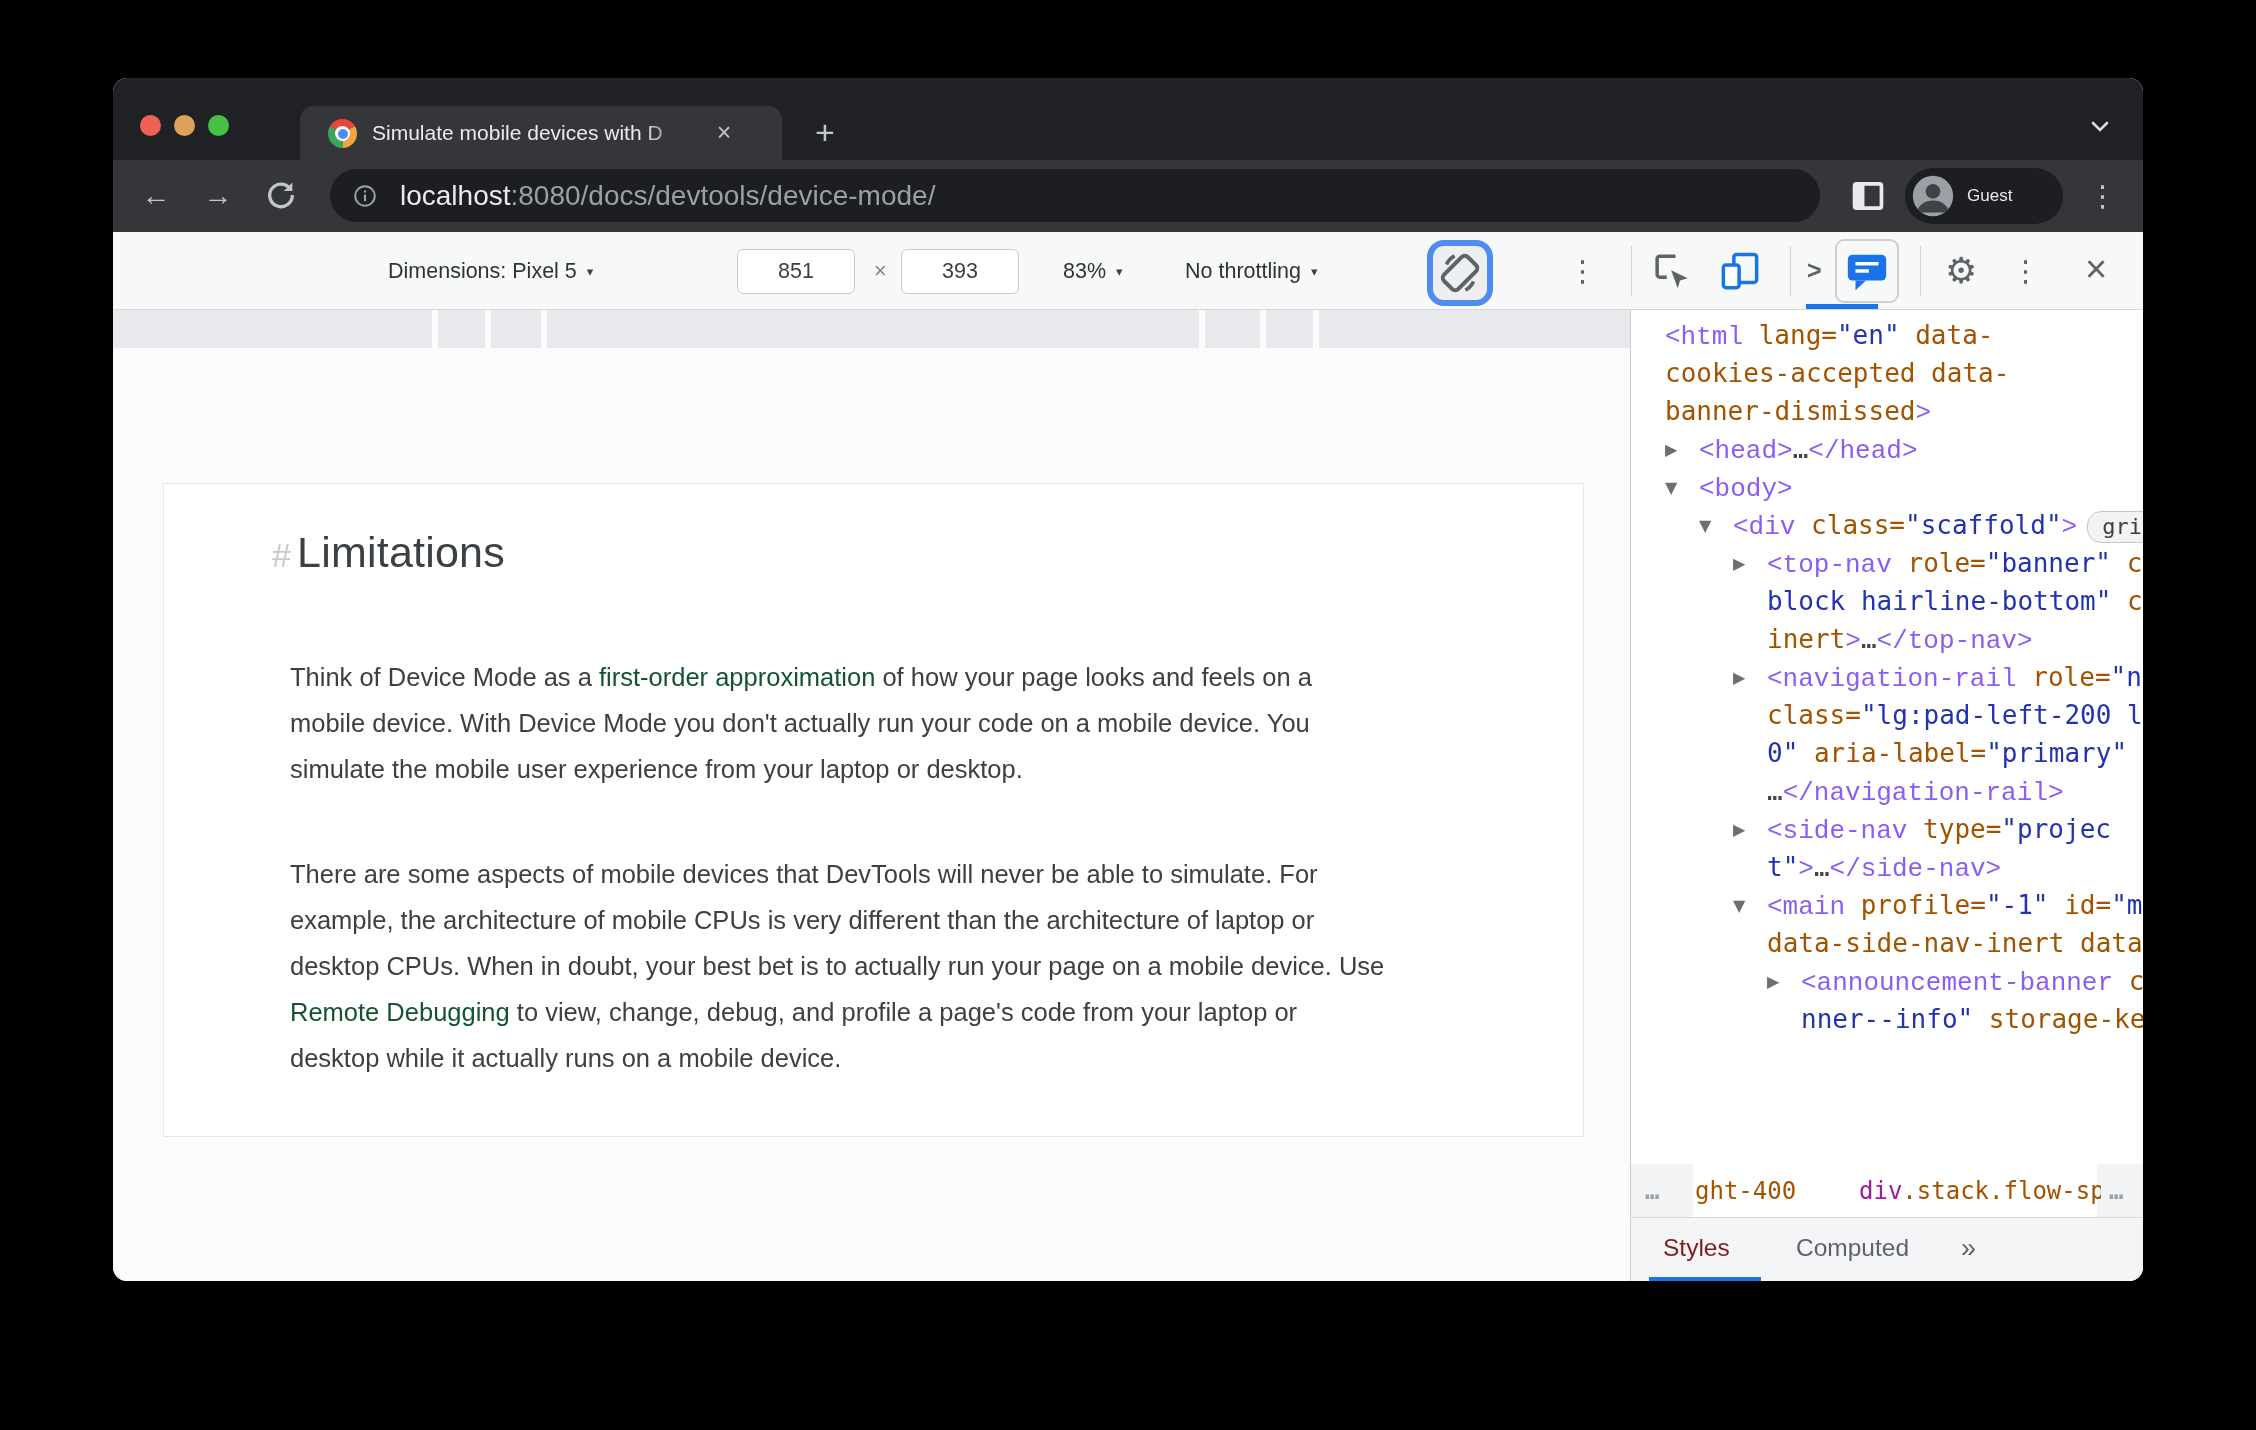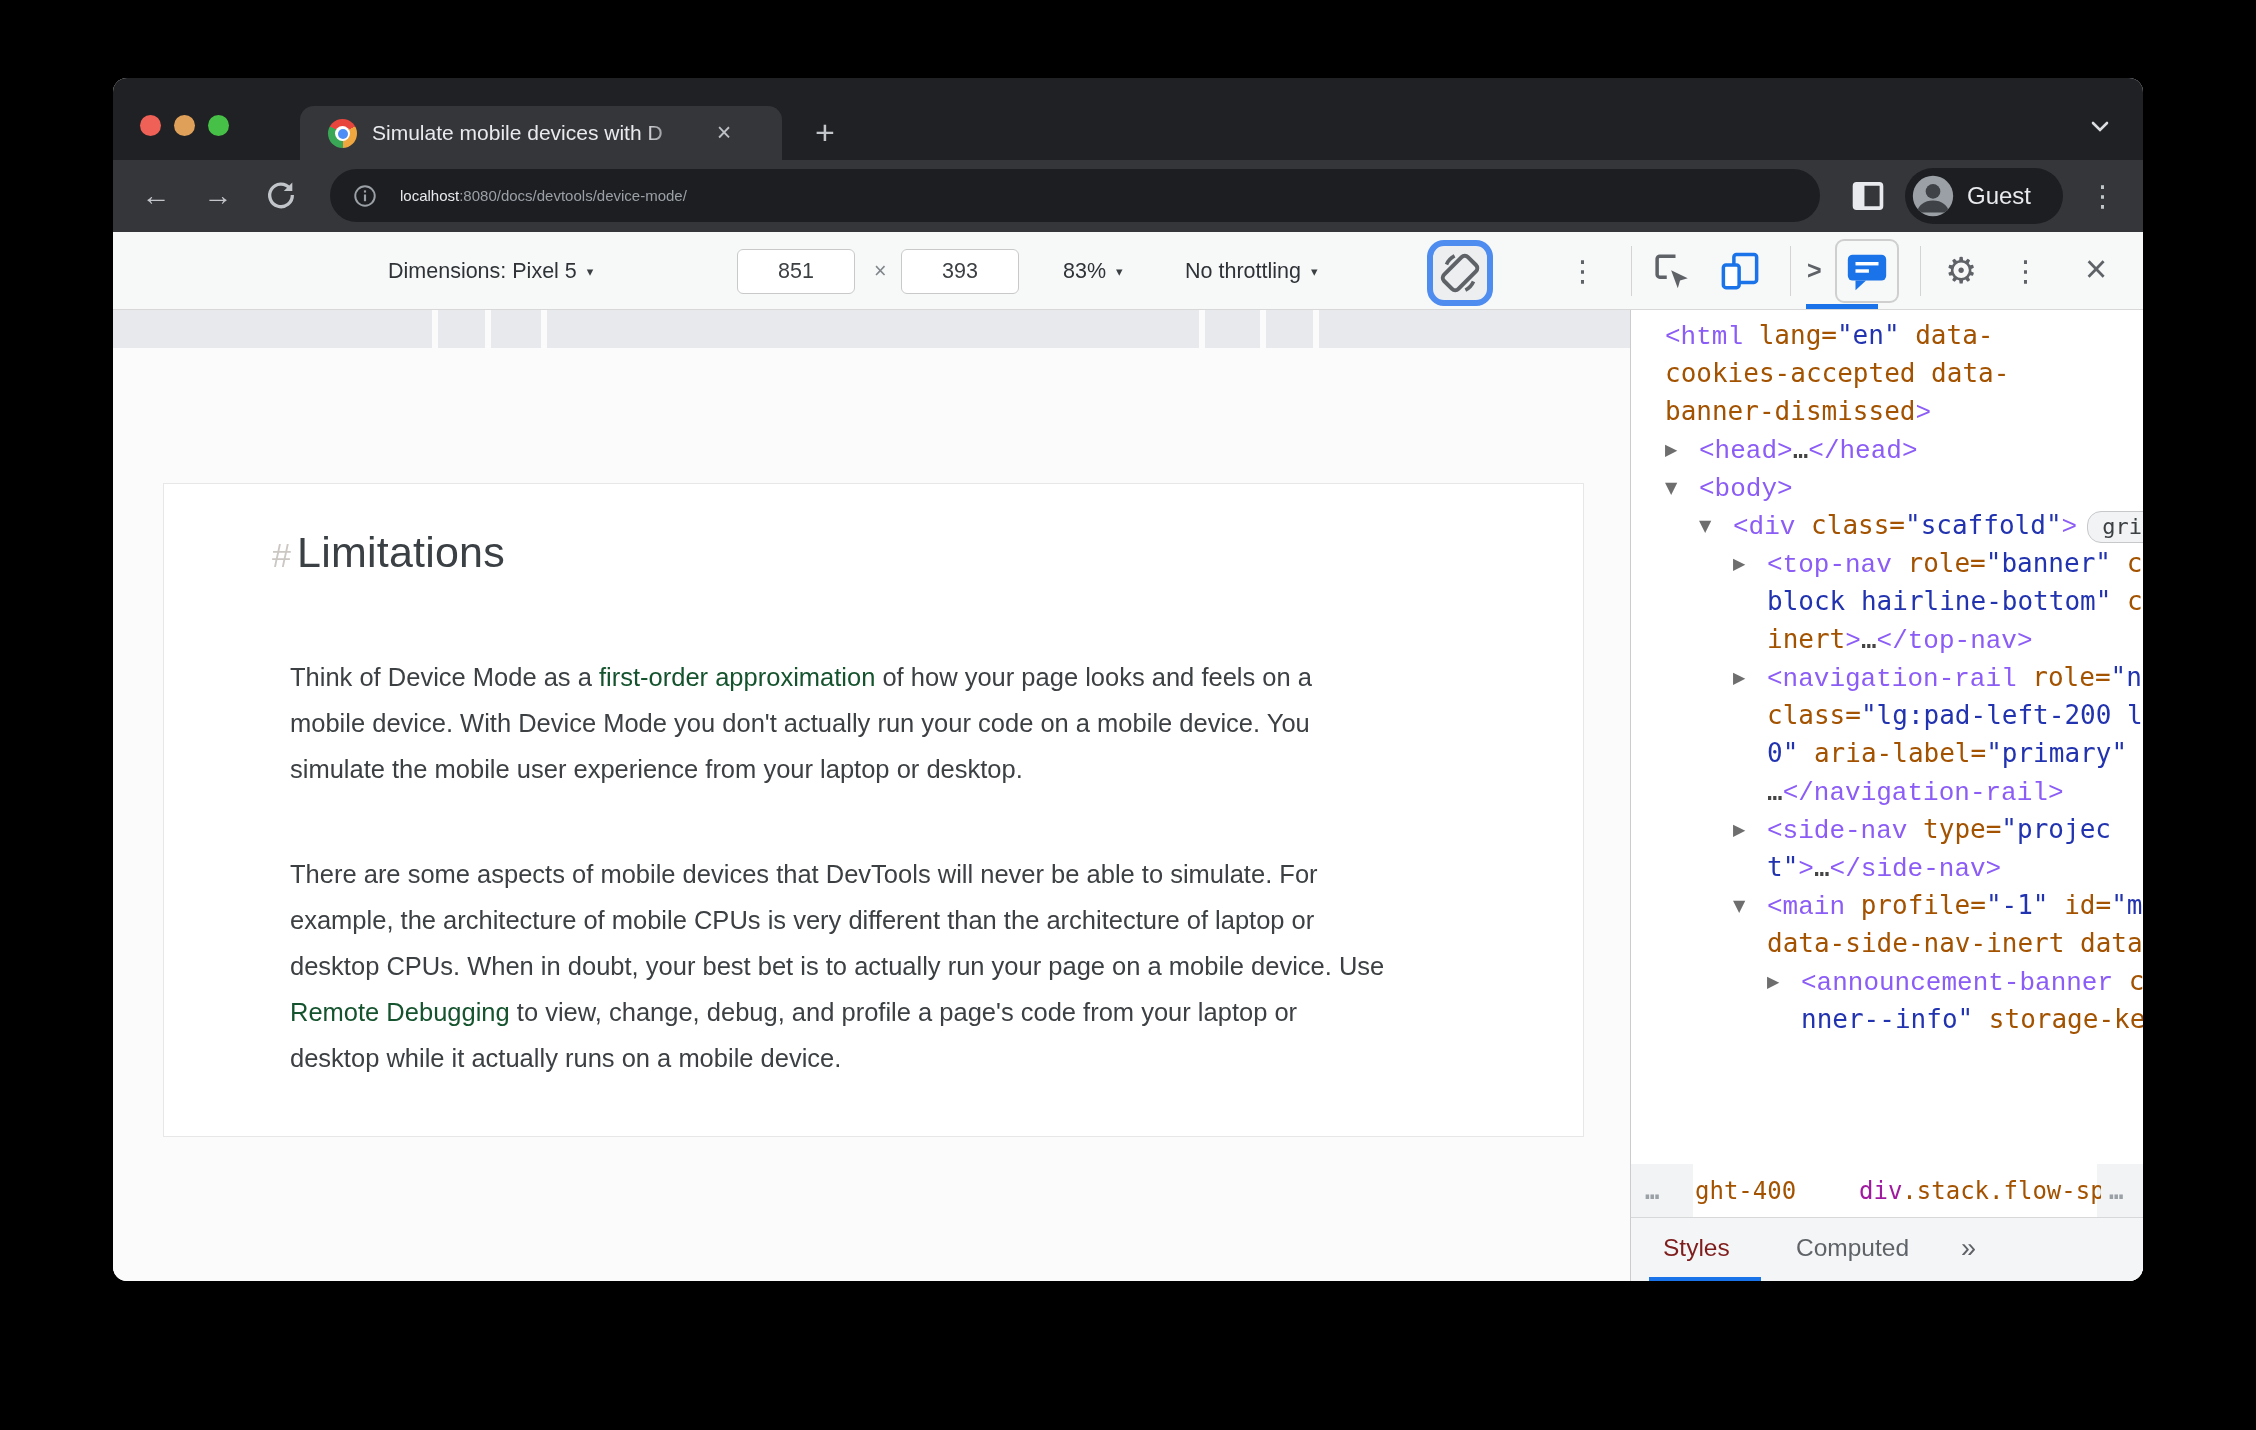--- a/index.html
+++ b/index.html
@@ -32,29 +32,29 @@
   .newtab{position:absolute;left:694px;top:37px;width:36px;height:36px;line-height:34px;
        text-align:center;color:#c2c6cb;font-size:34px;}
   .tabchev{position:absolute;left:1972px;top:36px;width:30px;height:26px;}
 
   
   .urlrow{position:absolute;left:0;top:82px;width:2030px;height:72px;background:#35363a;}
   .navico{position:absolute;top:18px;width:36px;height:36px;line-height:34px;text-align:center;
        color:#c2c6cb;font-size:29px;}
   .omnibox{position:absolute;left:217px;top:9px;width:1490px;height:53px;border-radius:27px;
        background:#1d1e21;}
-  .urltext{position:absolute;left:70px;top:0;height:53px;line-height:53px;font-size:15px;
+  .urltext{position:absolute;left:70px;top:0;height:53px;line-height:53px;font-size:28px;
        white-space:nowrap;}
   .urltext .host{color:#e8eaed;} .urltext .path{color:#9aa0a6;}
   .infoico{position:absolute;left:22px;top:14px;}
   .sidepanel{position:absolute;left:1738px;top:20px;}
   .guest{position:absolute;left:1792px;top:8px;width:158px;height:56px;border-radius:28px;
        background:#1d1e21;}
   .guest .glabel{position:absolute;left:62px;top:0;height:46px;line-height:56px;color:#e8eaed;
-       font-size:24px;}
+       font-size:17px;}
   .dots{color:#c2c6cb;font-size:29px;line-height:36px;text-align:center;width:24px;position:absolute;}
 
   
   .dtbar{position:absolute;left:0;top:154px;width:2030px;height:78px;background:#f7f8f8;
        border-bottom:1px solid #d8d8d8;}
   .dtlabel{position:absolute;top:0;height:98px;line-height:78px;font-size:21.5px;color:#2f3337;white-space:nowrap;}
   .caret{display:inline-block;margin-left:10px;font-size:13px;color:#3c4043;vertical-align:2px;}
   .dimbox{position:absolute;top:17px;width:118px;height:45px;border:1px solid #c9c9c9;border-radius:6px;
        background:#fff;text-align:center;line-height:43px;font-size:21.5px;color:#3c4043;}
   .rotatebtn{position:absolute;left:1314px;top:8px;width:66px;height:66px;border-radius:17px;

